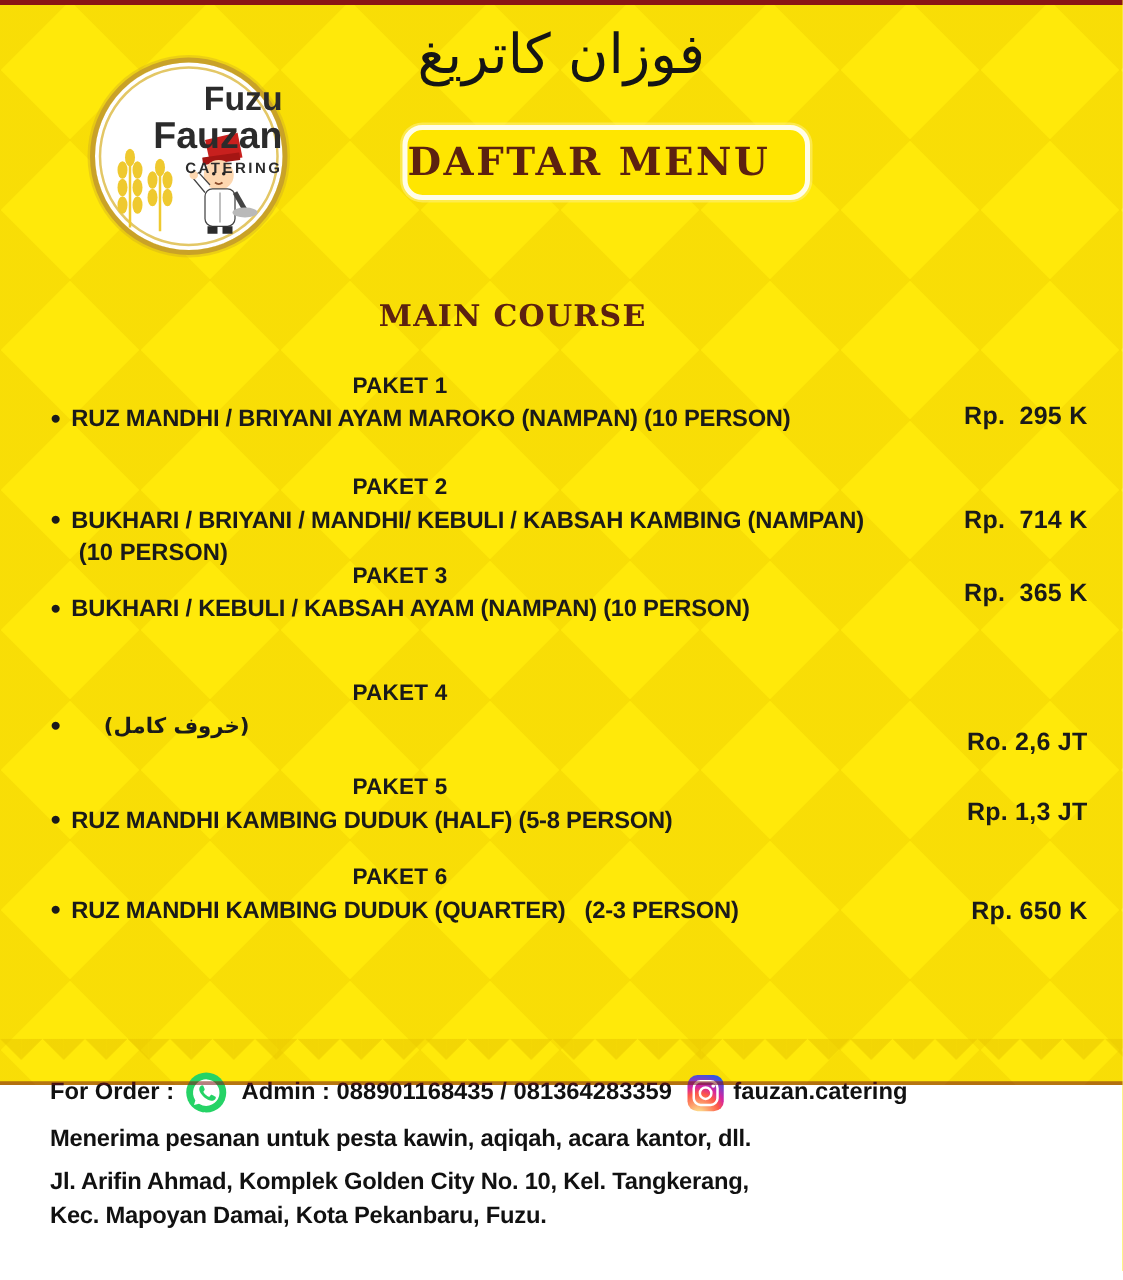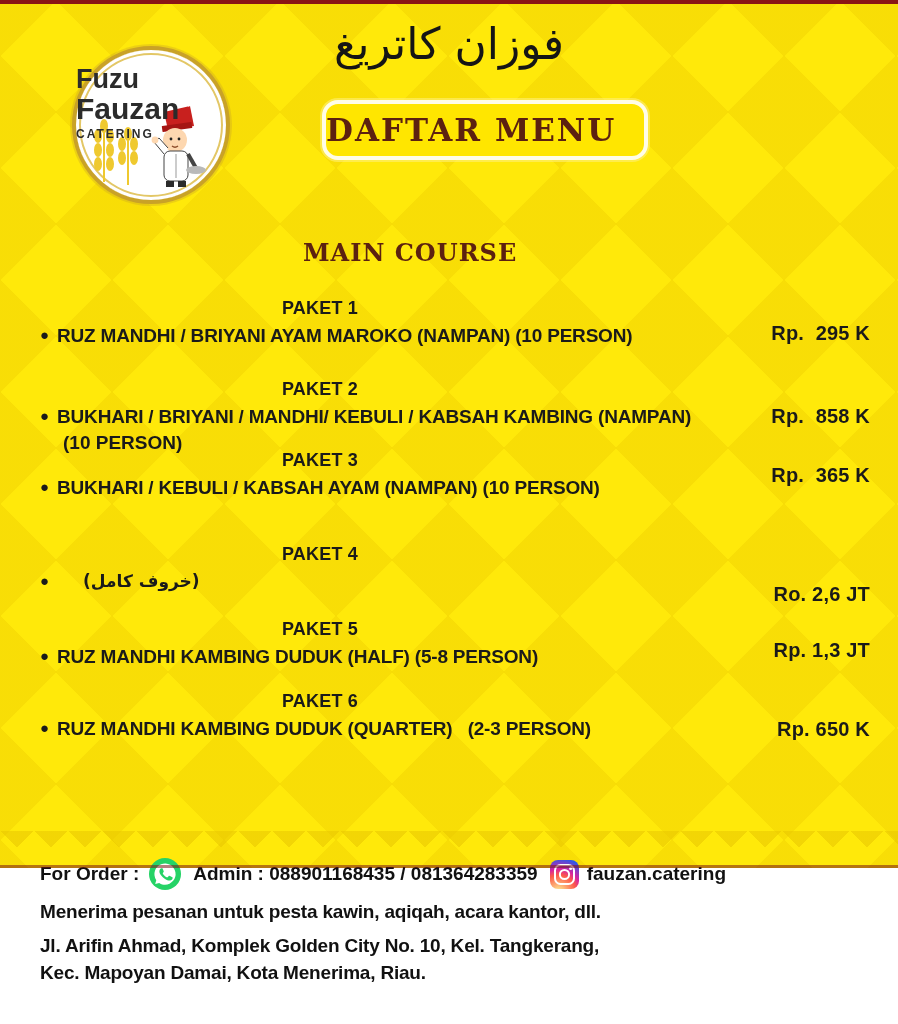--- a/index.html
+++ b/index.html
@@ -28,21 +28,21 @@
     font-family:"DejaVu Sans",sans-serif;font-size:44px;color:#151515;
     direction:rtl;
   }
 
   
   .logo{
     position:absolute;left:72px;top:46px;width:150px;height:150px;border-radius:50%;
     background:#fff;border:4px solid #C9A227;
     box-shadow:inset 0 0 0 3px #fff, inset 0 0 0 5px #E3C766, 0 0 0 2px rgba(201,162,39,.35);
   }
-  .logo-text{position:absolute;top:16px;left:0;width:100%;text-align:left;color:#2B2B2B;line-height:1.02;}
+  .logo-text{position:absolute;top:16px;left:0;width:100%;text-align:right;color:#2B2B2B;line-height:1.02;}
   .logo-line1{font-size:27px;font-weight:bold;}
   .logo-line2{font-size:30px;font-weight:bold;}
   .logo-line3{font-size:12px;font-weight:bold;letter-spacing:2px;margin-top:4px;}
   .logo-art{position:absolute;left:0;top:0;}
 
   
   .badge{
     position:absolute;left:322px;top:100px;width:318px;height:52px;
     background:#FFE600;border:4px solid #FFFDE8;border-radius:16px;
     display:flex;align-items:center;
@@ -154,21 +154,21 @@
     <div class="price p1">Rp.  295 K</div>
   </div>
 
   <div class="group g2">
     <div class="pk-header">PAKET 2</div>
     <div class="pk-line">
       <span class="bullet">●</span>
       <span class="desc">BUKHARI / BRIYANI / MANDHI/ KEBULI / KABSAH KAMBING (NAMPAN)</span>
     </div>
     <div class="desc2">(10 PERSON)</div>
-    <div class="price p2">Rp.  858 K</div>
+    <div class="price p2">Rp.  714 K</div>
   </div>
 
   <div class="group g3">
     <div class="pk-header">PAKET 3</div>
     <div class="pk-line">
       <span class="bullet">●</span>
       <span class="desc">BUKHARI / KEBULI / KABSAH AYAM (NAMPAN) (10 PERSON)</span>
     </div>
     <div class="price p3">Rp.  365 K</div>
   </div>
@@ -215,17 +215,17 @@
         <rect x="5" y="5" width="19" height="19" rx="5.5" fill="none" stroke="#fff" stroke-width="2"></rect>
         <circle cx="14.5" cy="14.5" r="4.6" fill="none" stroke="#fff" stroke-width="2"></circle>
         <circle cx="20.6" cy="8.6" r="1.5" fill="#fff"></circle>
       </svg>
     </span>
     <span>fauzan.catering</span>
   </div>
 
   <div class="footer-line tagline">Menerima pesanan untuk pesta kawin, aqiqah, acara kantor, dll.</div>
   <div class="footer-line addr1">Jl. Arifin Ahmad, Komplek Golden City No. 10, Kel. Tangkerang,</div>
-  <div class="footer-line addr2">Kec. Mapoyan Damai, Kota Menerima, Riau.</div>
+  <div class="footer-line addr2">Kec. Mapoyan Damai, Kota Pekanbaru, Fuzu.</div>
 
   <div class="bottom-zigzag"></div>
   <div class="bottom-strip"></div>
 </div>
 
 </body></html>

